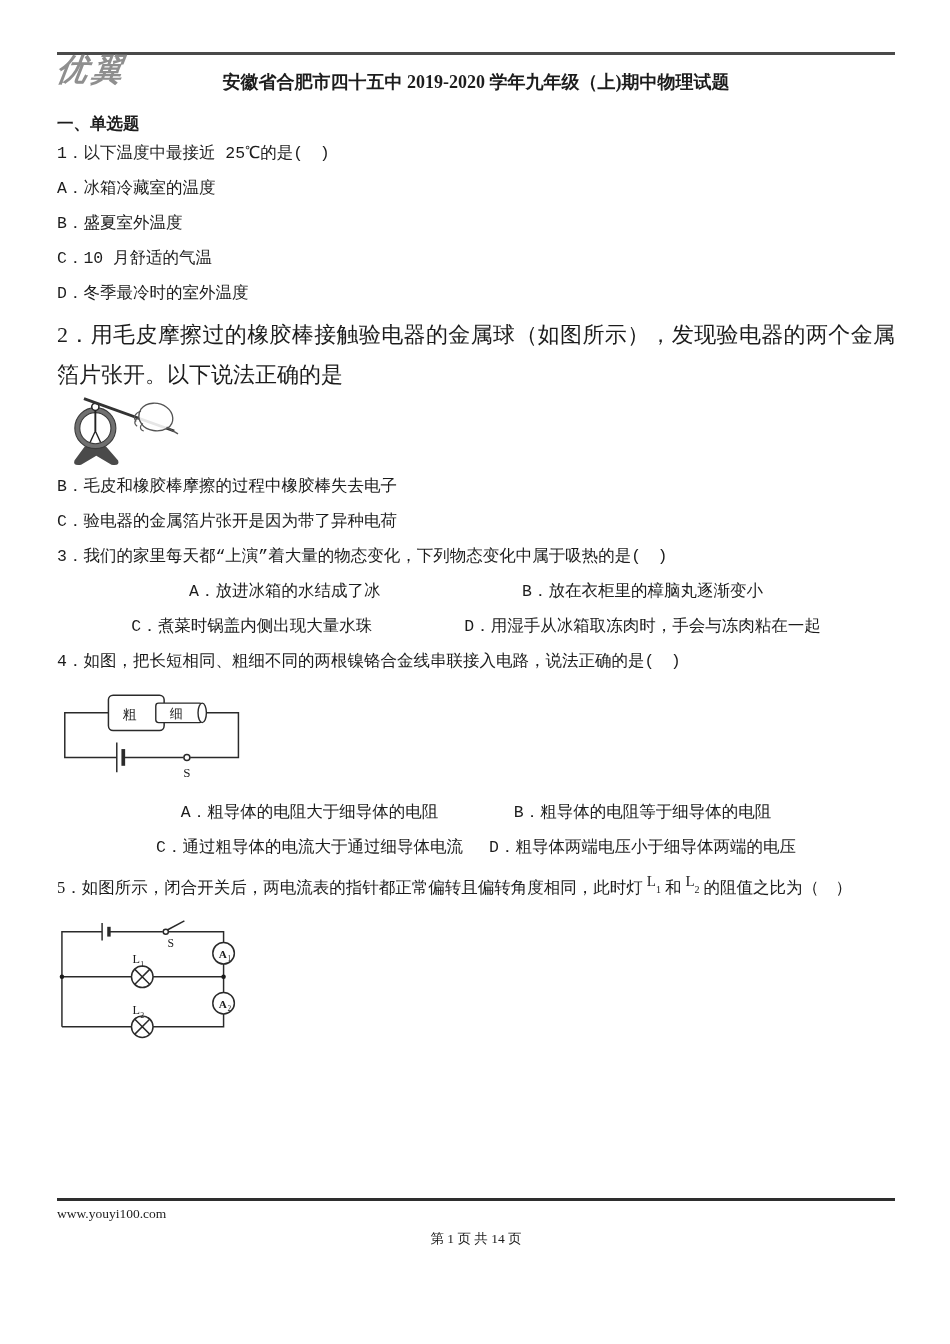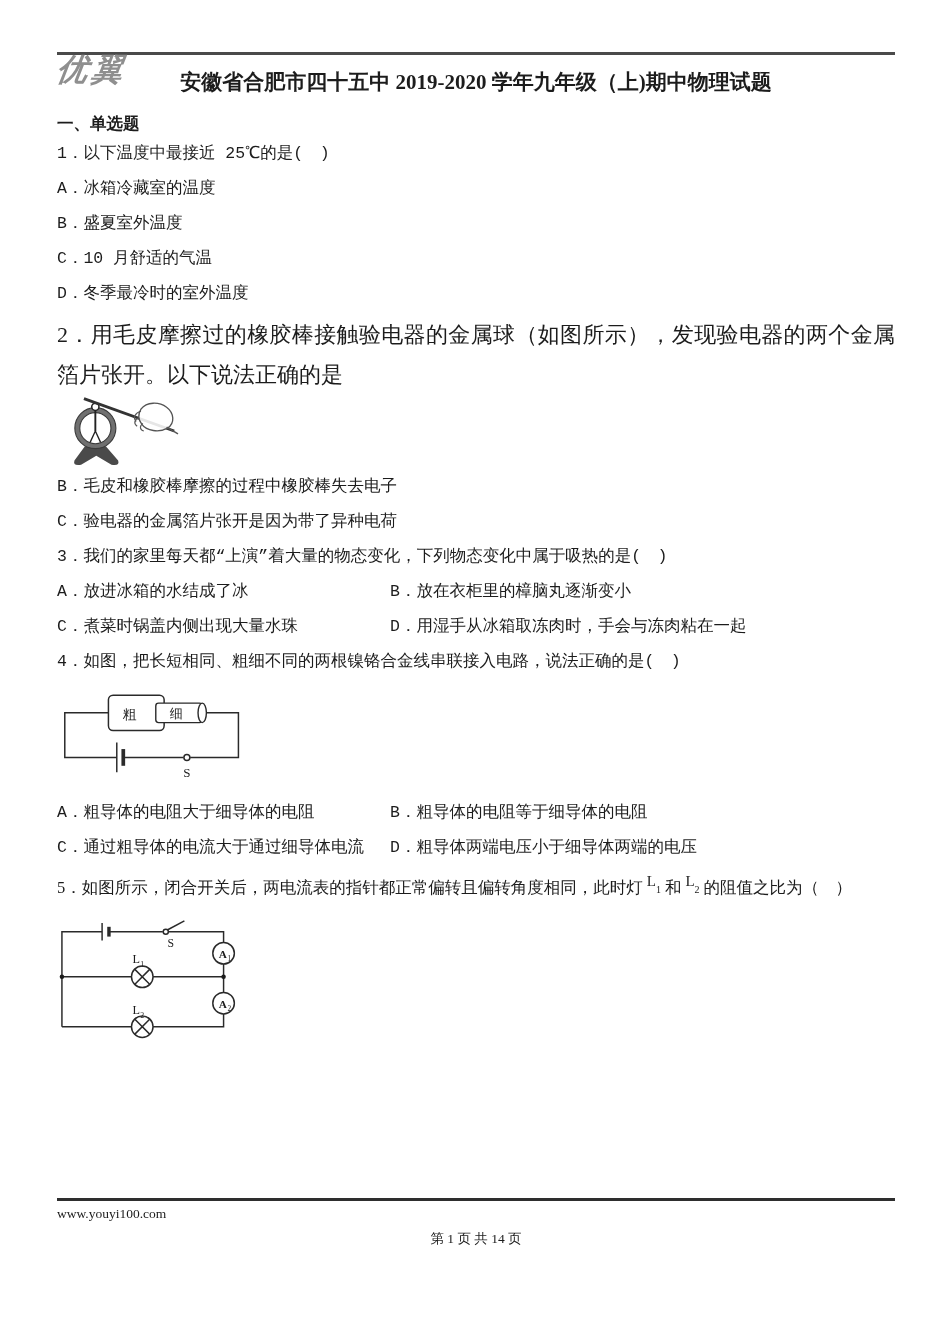--- a/index.html
+++ b/index.html
@@ -17,27 +17,27 @@
   .logo {
     display: inline-block;
     font-family: "Liberation Sans", sans-serif;
     font-weight: bold; font-style: italic;
     font-size: 31px; line-height: 36px;
     color: #8f8f8f; letter-spacing: 4px;
     transform: skewX(-8deg);
   }
   .header-rule { border-bottom: 3px solid #4a4a4a; }
   .title {
-    margin: 12px 0 0; font-size: 21px; font-weight: bold;
+    margin: 12px 0 0; font-size: 18px; font-weight: bold;
     text-align: center; line-height: 30px;
   }
   .section-head { margin-top: 15px; font-size: 16.5px; font-weight: bold; line-height: 24px; }
   .line { font-size: 16.5px; line-height: 35px; font-family: Liberation Mono, monospace; }
   .para { margin: 4px 0 0; font-size: 22px; line-height: 40px; text-align: justify; }
-  .row2 { display: flex; }
+  .row2 { display: flex; justify-content: center; }
   .row2 .c1 { width: 333px; flex: 0 0 333px; }
   .opts-gap { margin-top: 24px; }
   .fig { display: block; }
   .fig-electroscope { margin: -2px 0 0 2px; }
   .fig-q4 { margin: 6px 0 0 0; }
   .fig-q5 { margin: 2px 0 0 0; }
   .q5-line { font-size: 16.5px; line-height: 42px; margin-top: 2px; }
   .lamp-ref { display: inline-block; position: relative; top: -7px; font-size: 15px; margin: 0 4px; text-align: center; }
   .lamp-ref sub { font-size: 10px; position: relative; top: 3px; }
   .footer { position: absolute; left: 57px; right: 55px; top: 1198px; }

